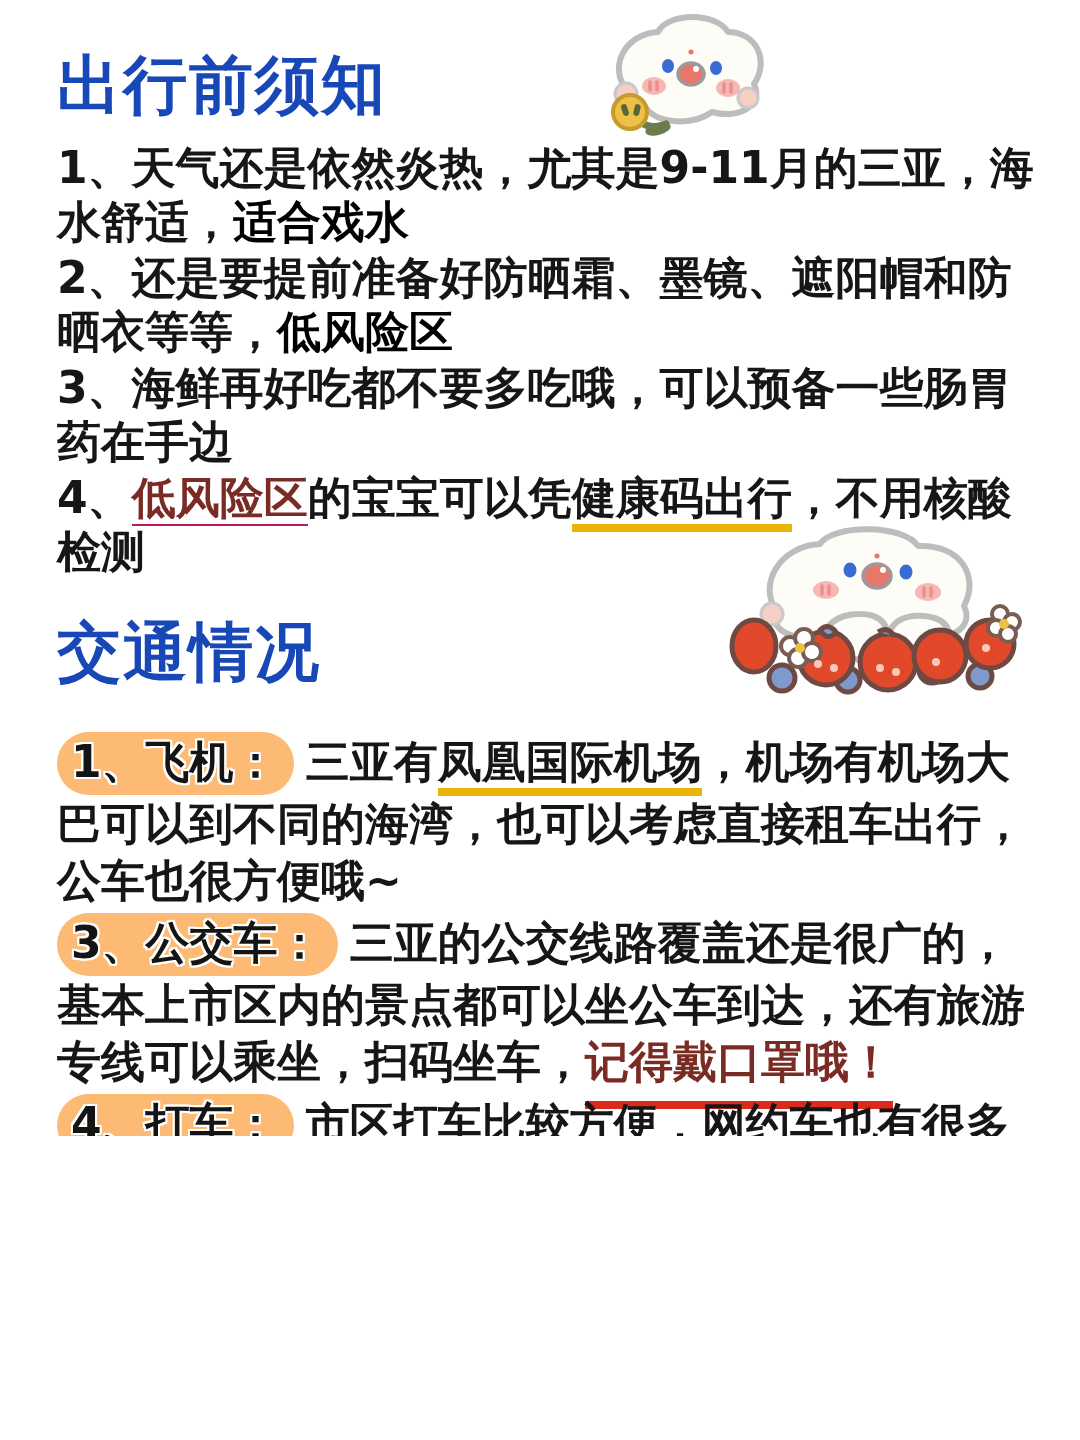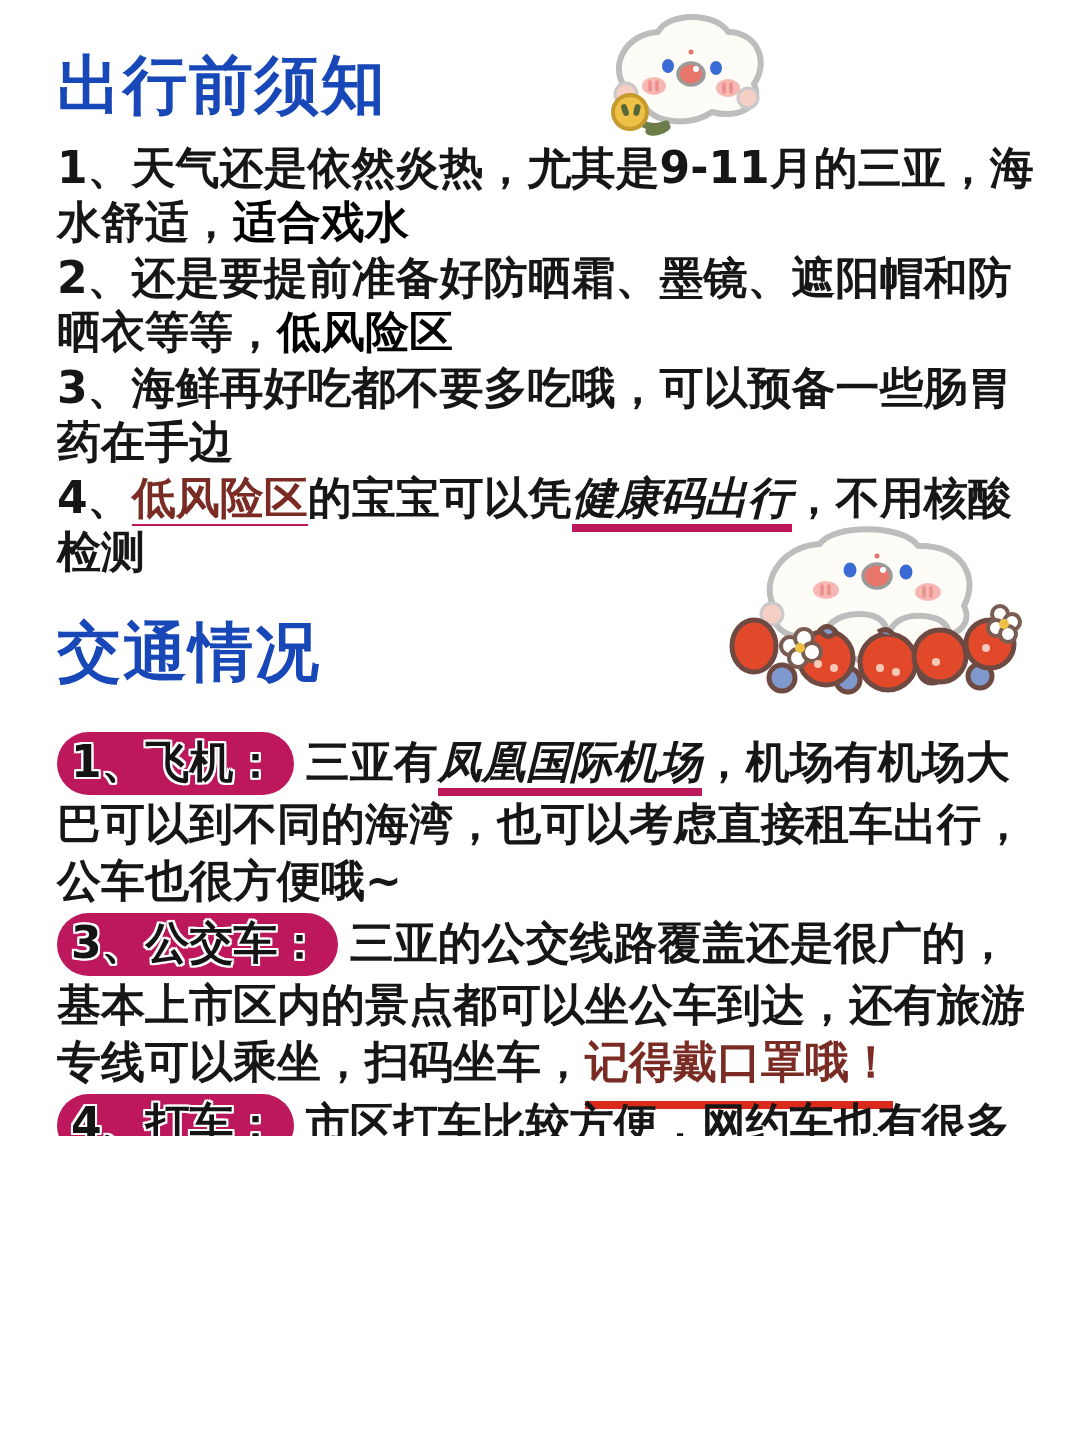--- a/index.html
+++ b/index.html
@@ -22,25 +22,25 @@
   }
   h1.transport-title{margin-top:40px;margin-bottom:46px;}
   .items{font-size:44px;font-weight:700;line-height:54px;}
   .items.transport{line-height:57px;}
   .line-item{margin:0 0 2px 0;}
   .items.transport .line-item{margin-bottom:4px;}
   
   .plain{color:#161616;}
   .dr{color:#000000;text-align:right;}
   .dru{color:#7a2c24;border-bottom:2px solid #be185d;padding-bottom:1px;}
-  .rl{color:#161616;border-bottom:8px solid #be185d;padding-bottom:1px;font-style:italic;}
+  .rl{color:#161616;border-bottom:8px solid #eab308;padding-bottom:1px;}
   .drrl{color:#7a2c24;border-bottom:8px solid #d92a1c;padding-bottom:14px;}
   .pill{
     display:inline-block;
-    background:#be185d;
+    background:#fdba74;
     border-radius:48px;
     padding:1px 16px 5px 14px;
     margin-right:12px;
     color:#141414;
     text-shadow:
       -2px -2px 0 #ffffff, 2px -2px 0 #ffffff,
       -2px  2px 0 #ffffff, 2px  2px 0 #ffffff,
       -2px  0   0 #ffffff, 2px  0   0 #ffffff,
        0   -2px 0 #ffffff, 0    2px 0 #ffffff;
   }

